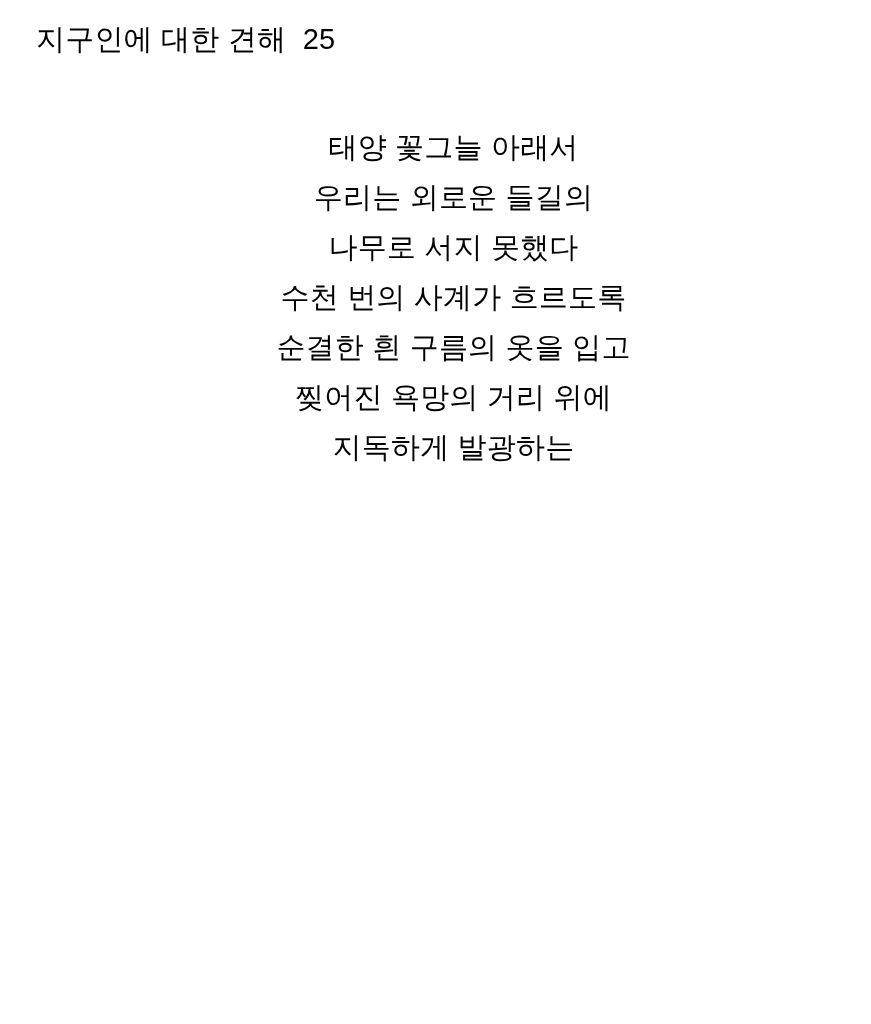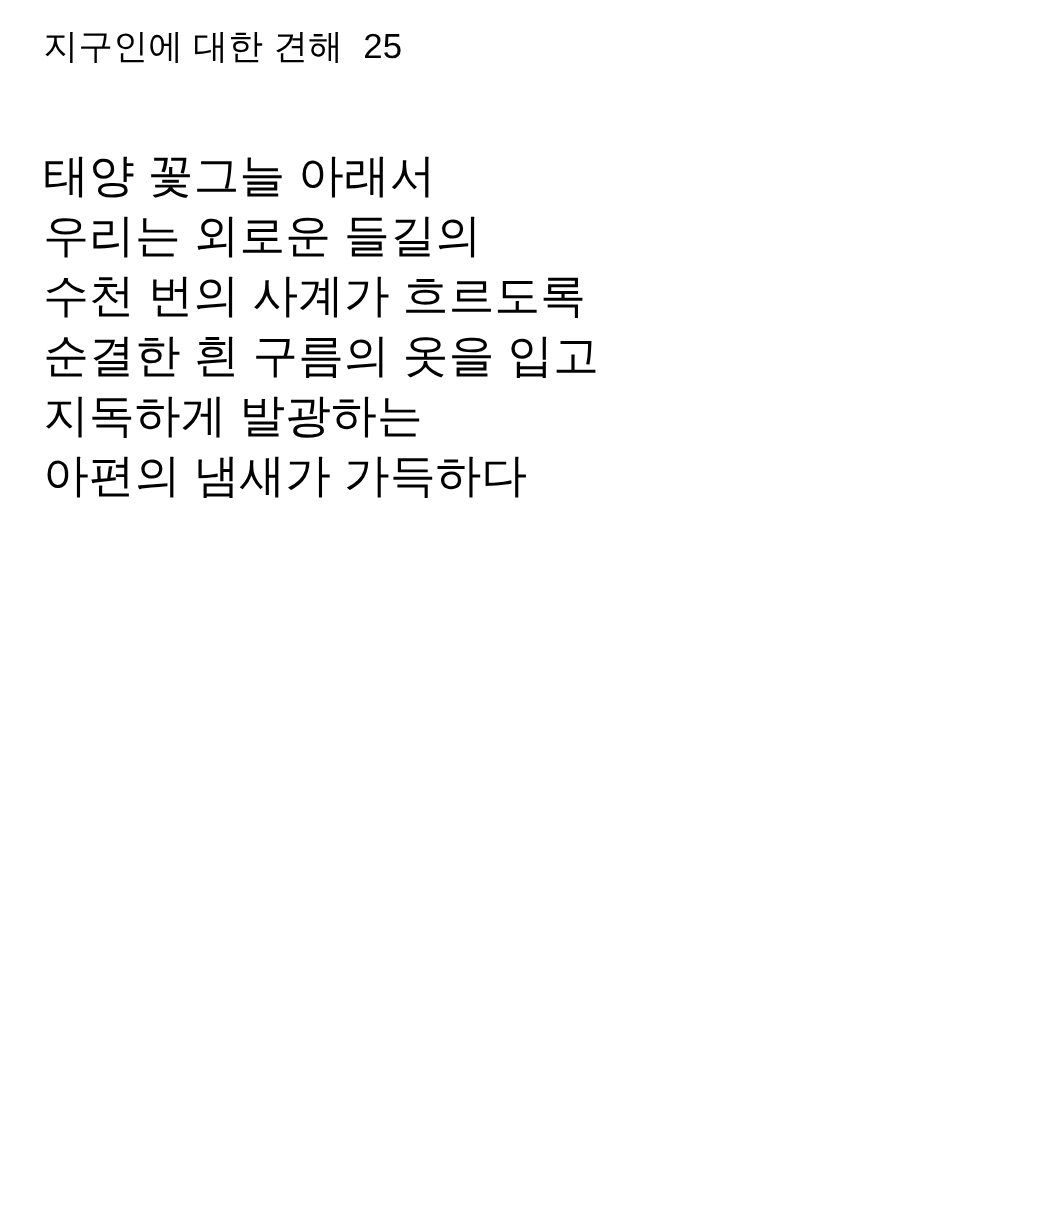--- a/index.html
+++ b/index.html
@@ -25,36 +25,38 @@
     font-size: 29px;
     line-height: 42px;
     letter-spacing: 0.2px;
     white-space: pre;
     color: #000;
   }
   .poem {
     margin-top: 62px;
   }
   .line {
-    font-size: 38px;
+    font-size: 29px;
     line-height: 50px;
     letter-spacing: 0.2px;
     white-space: pre;
     color: #000;
+    text-align: center;
   }
 </style>
 </head>
 <body>
 
 <div class="page">
 
   <div class="header">지구인에 대한 견해  25</div>
 
   <div class="poem">
     <div class="line">태양 꽃그늘 아래서</div>
     <div class="line">우리는 외로운 들길의</div>
+    <div class="line">나무로 서지 못했다</div>
     <div class="line">수천 번의 사계가 흐르도록</div>
     <div class="line">순결한 흰 구름의 옷을 입고</div>
+    <div class="line">찢어진 욕망의 거리 위에</div>
     <div class="line">지독하게 발광하는</div>
-    <div class="line">아편의 냄새가 가득하다</div>
   </div>
 
 </div>
 
 </body></html>

